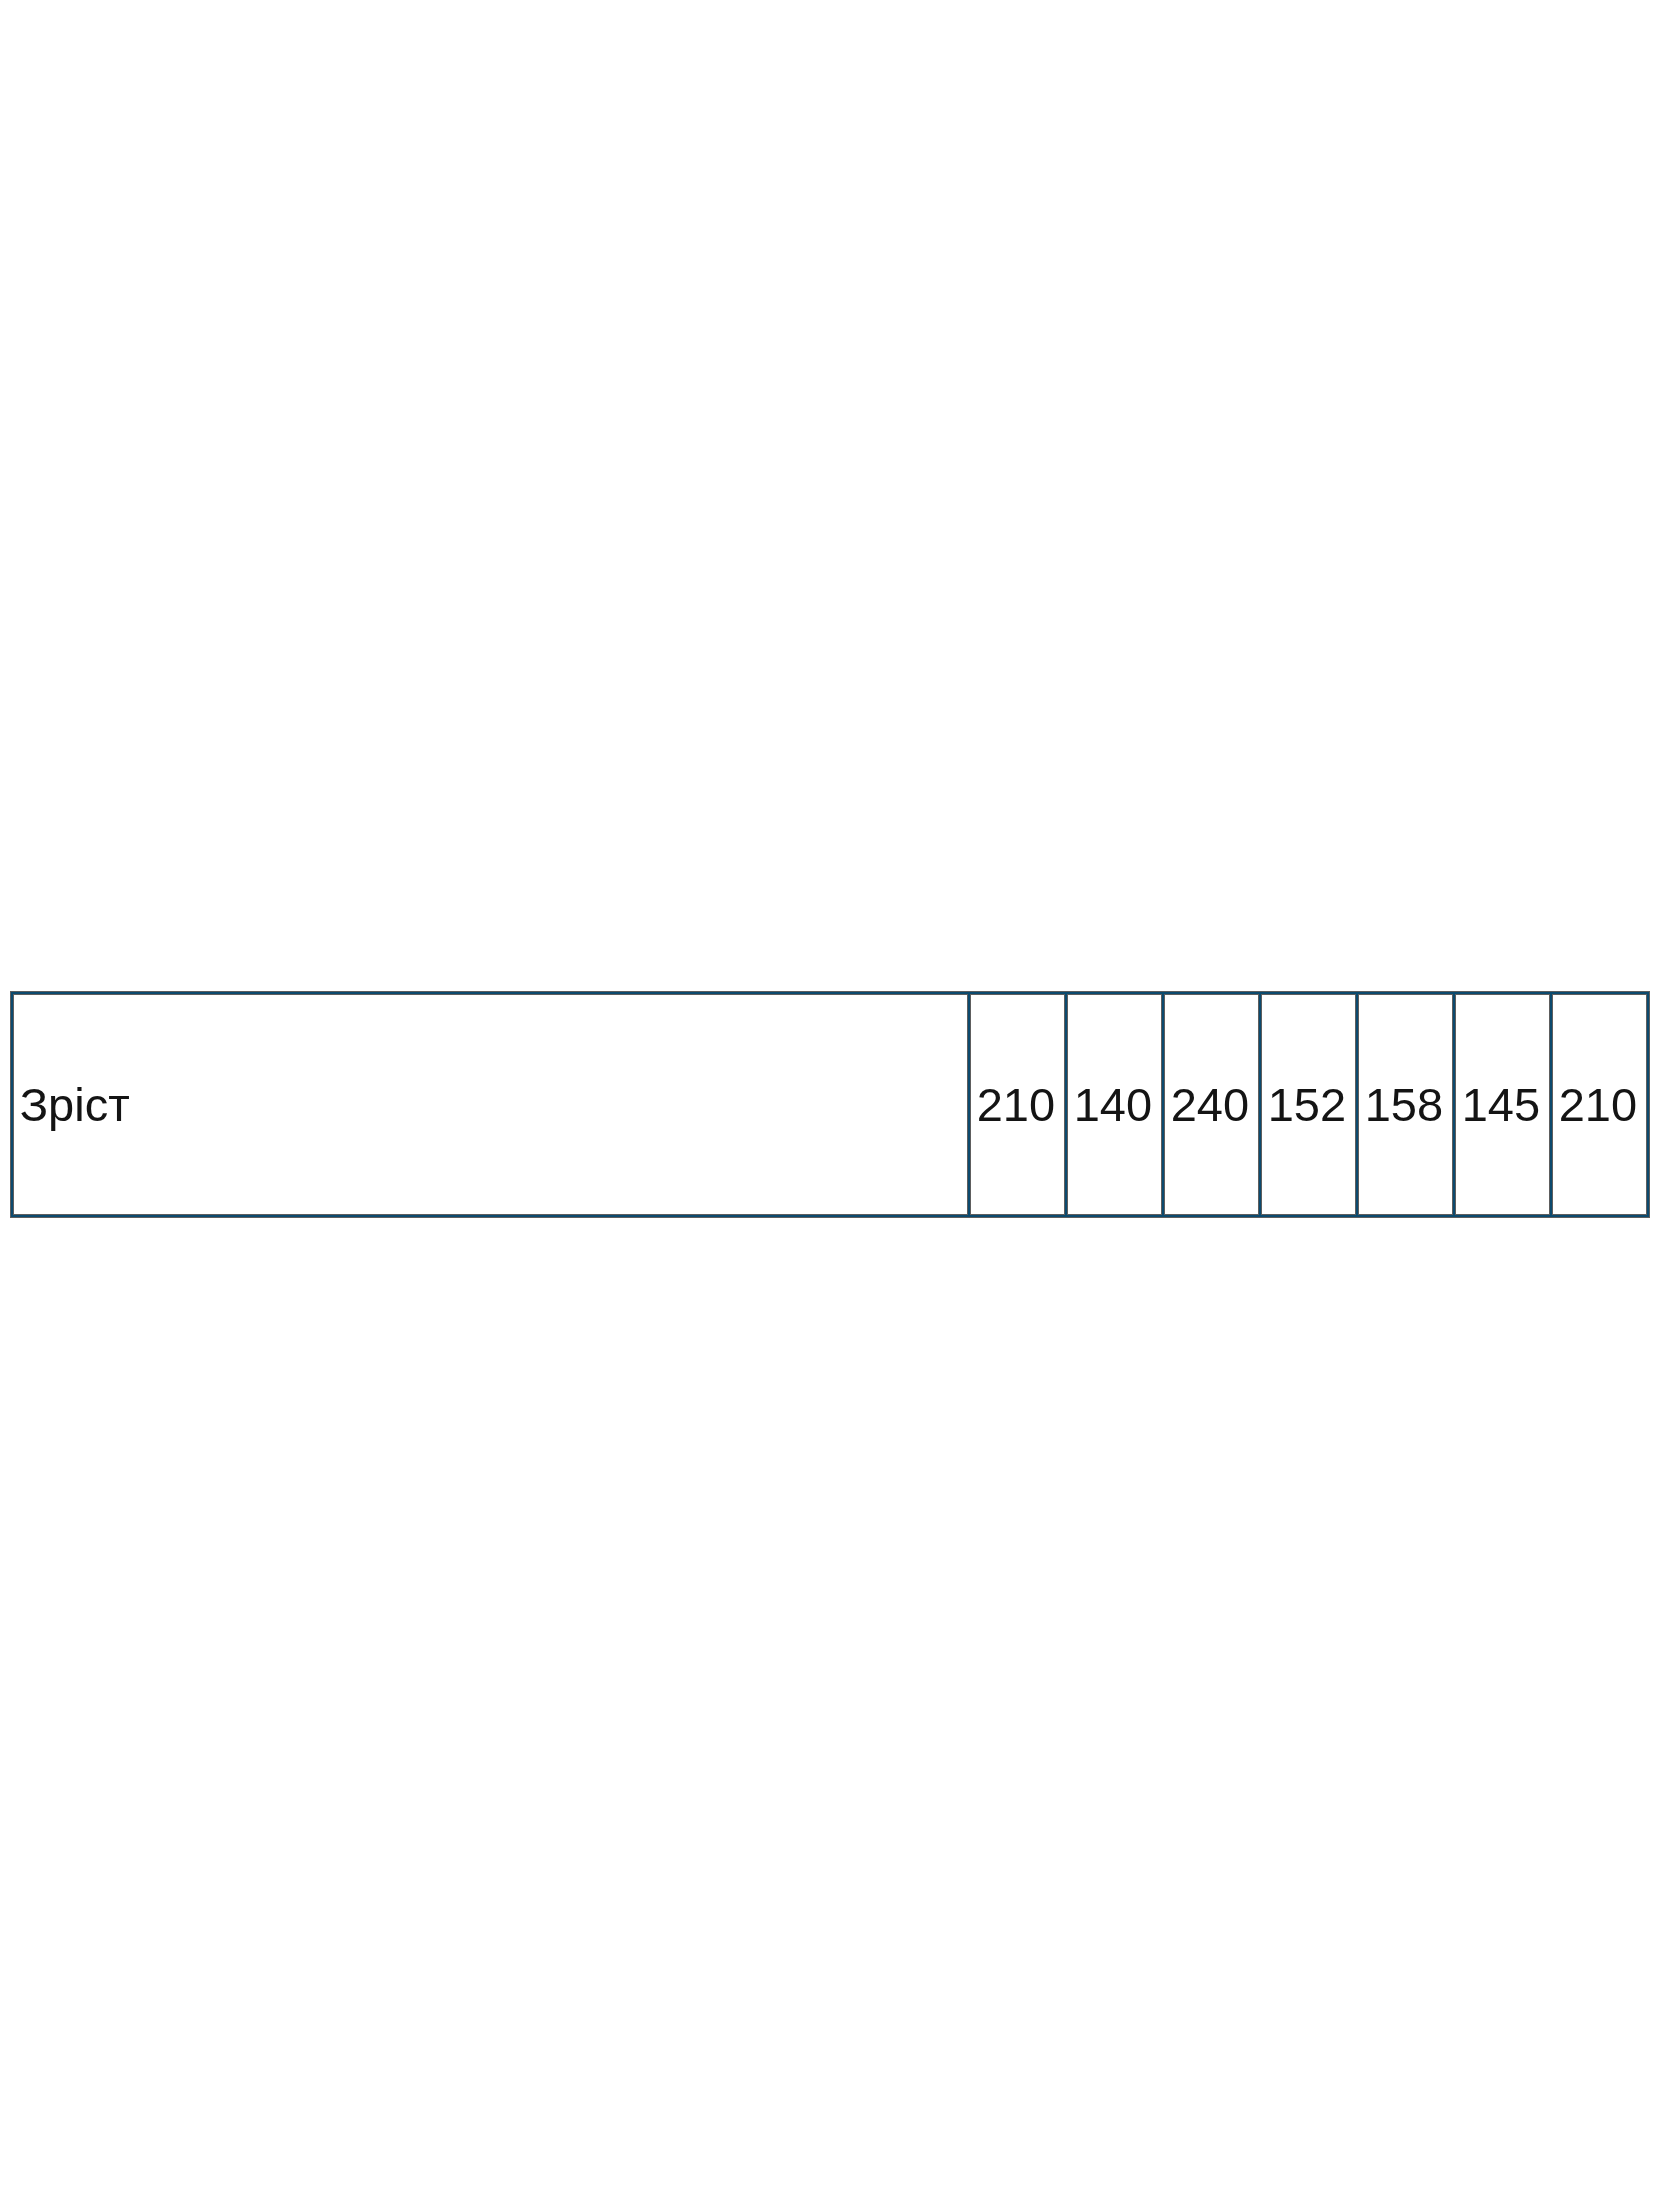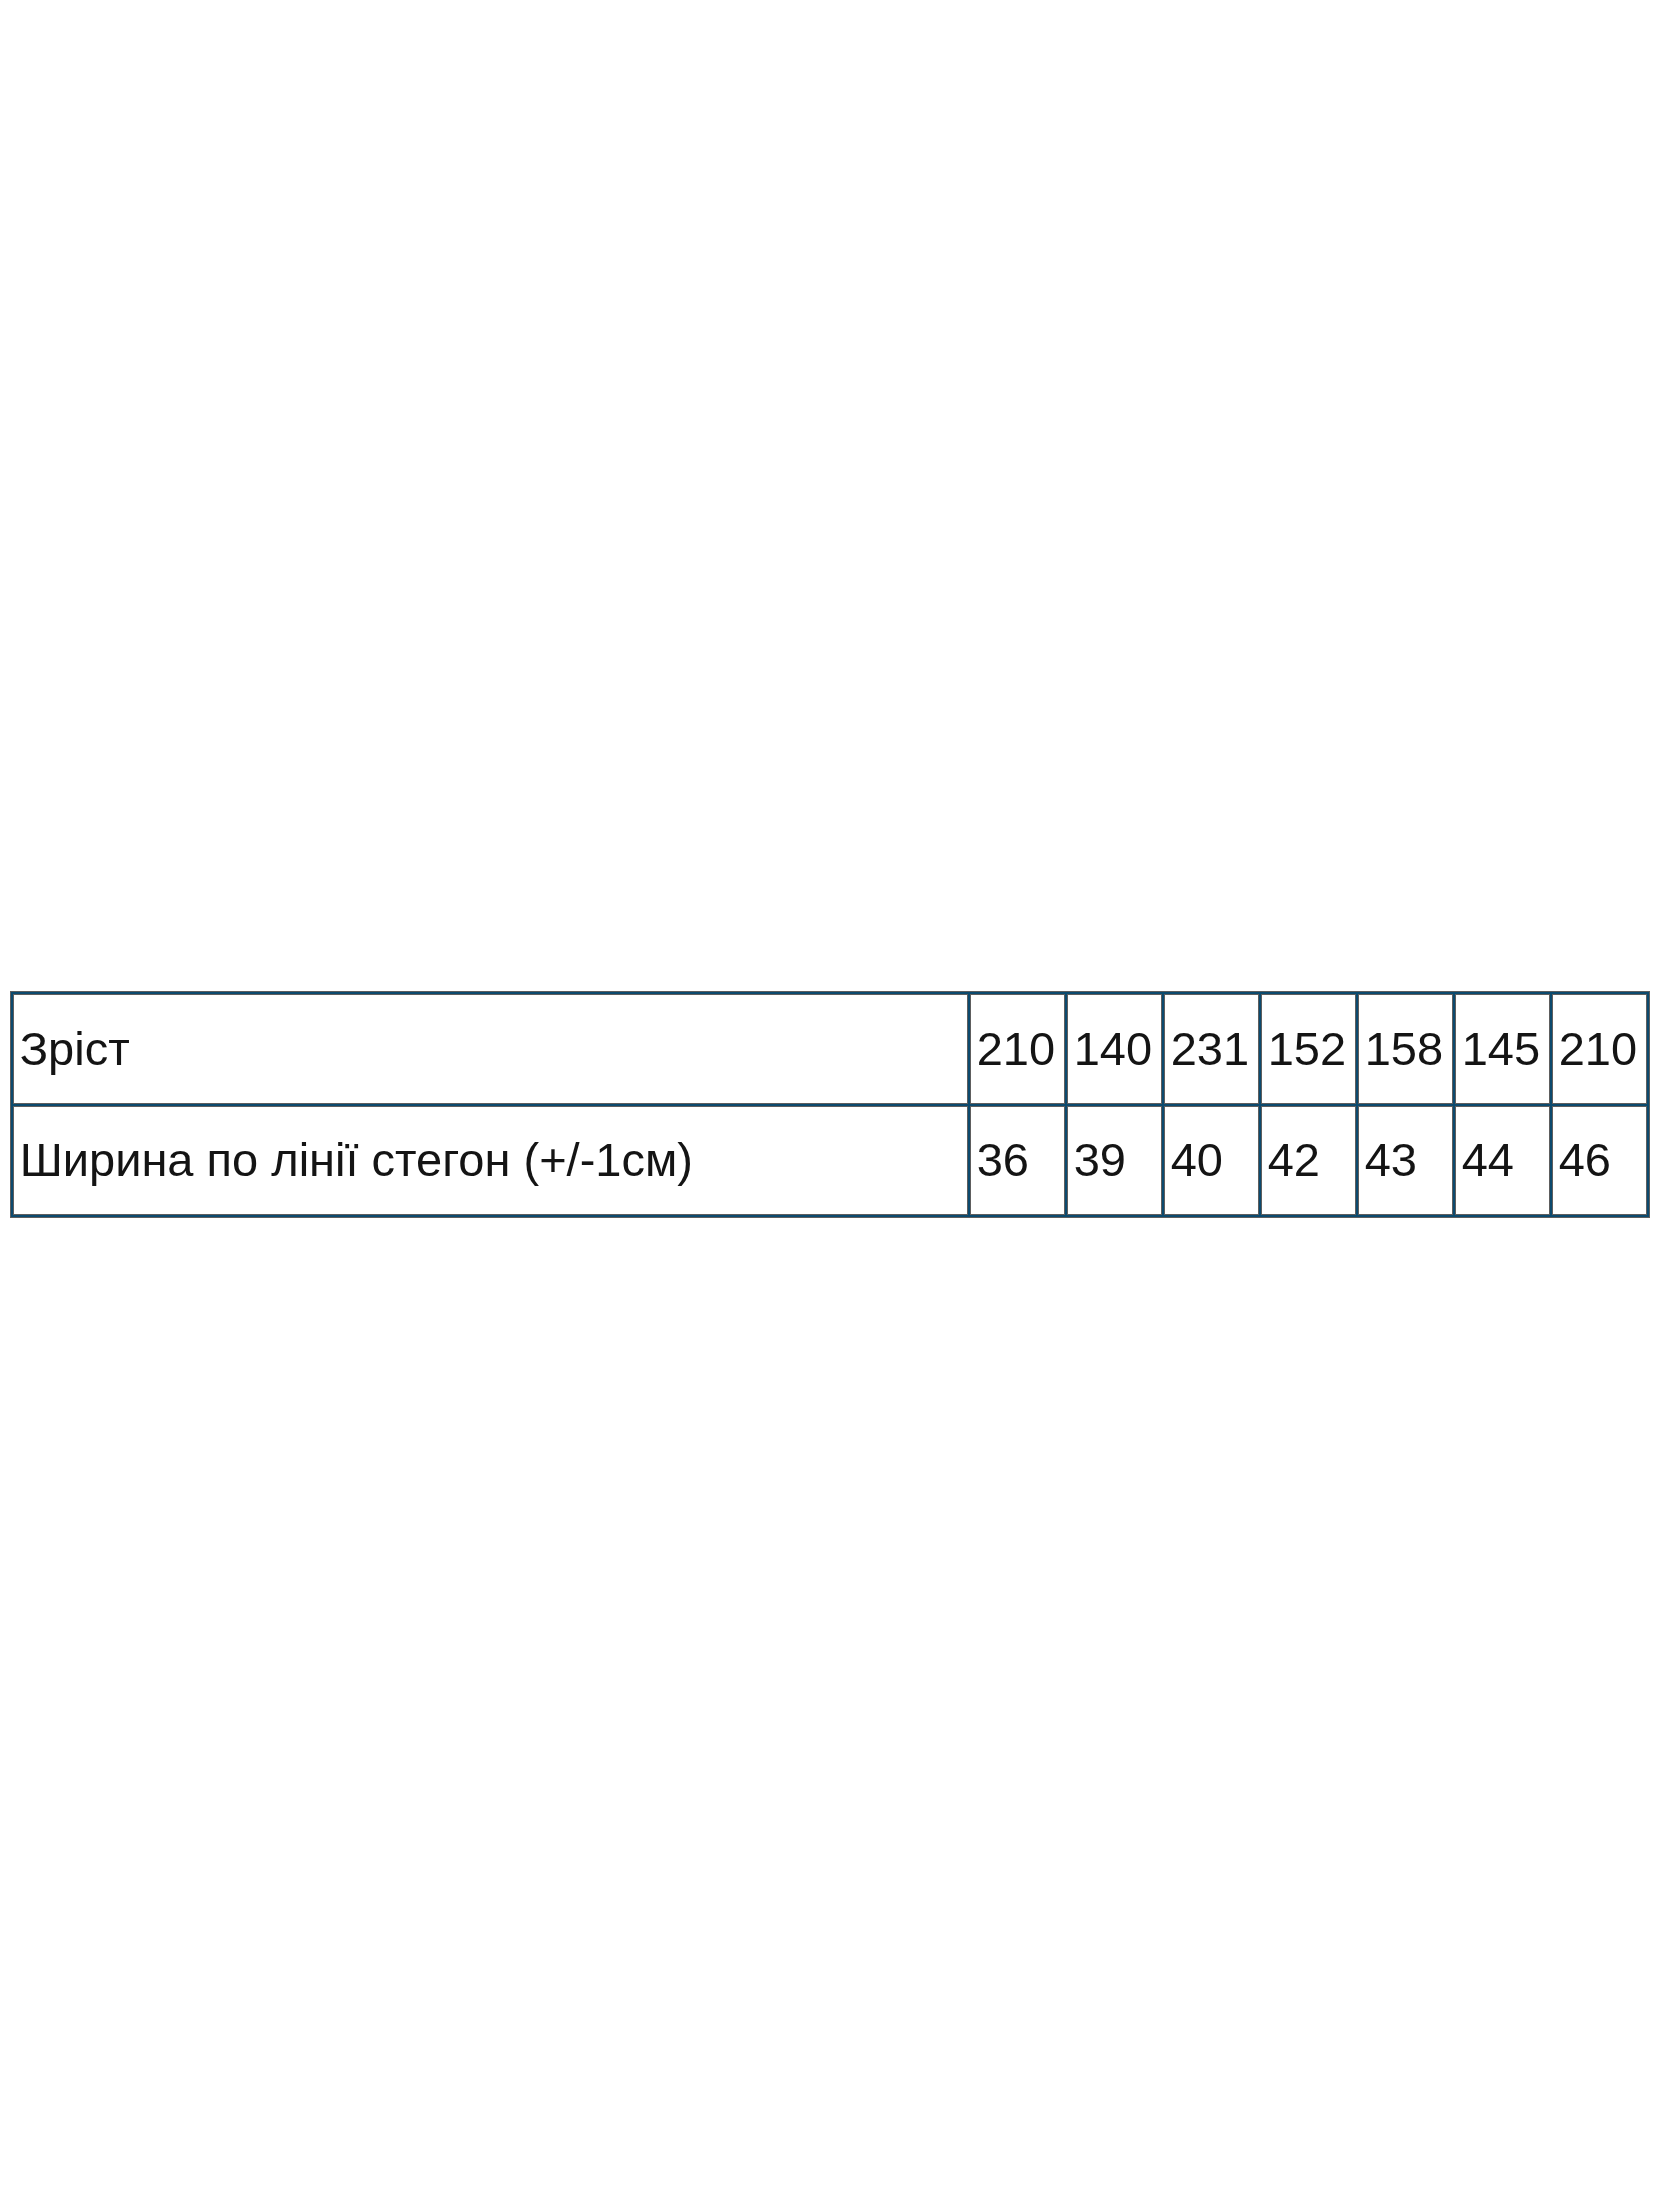--- a/index.html
+++ b/index.html
@@ -55,31 +55,21 @@
       <col class="num-col">
     <col class="num-col">
       <col class="num-col">
       <col class="num-col">
   </colgroup>
   <tbody>
     <tr>
       <td>Зріст</td>
       <td>210</td>
       <td>140</td>
-      <td>231</td>
+      <td>240</td>
       <td>152</td>
       <td>158</td>
       <td>145</td>
       <td>210</td>
-    </tr>
-    <tr>
-      <td>Ширина по лінії стегон (+/-1см)</td>
-      <td>36</td>
-      <td>39</td>
-      <td>40</td>
-      <td>42</td>
-      <td>43</td>
-      <td>44</td>
-      <td>46</td>
     </tr>
   </tbody>
 </table>
 
 
 </body></html>

